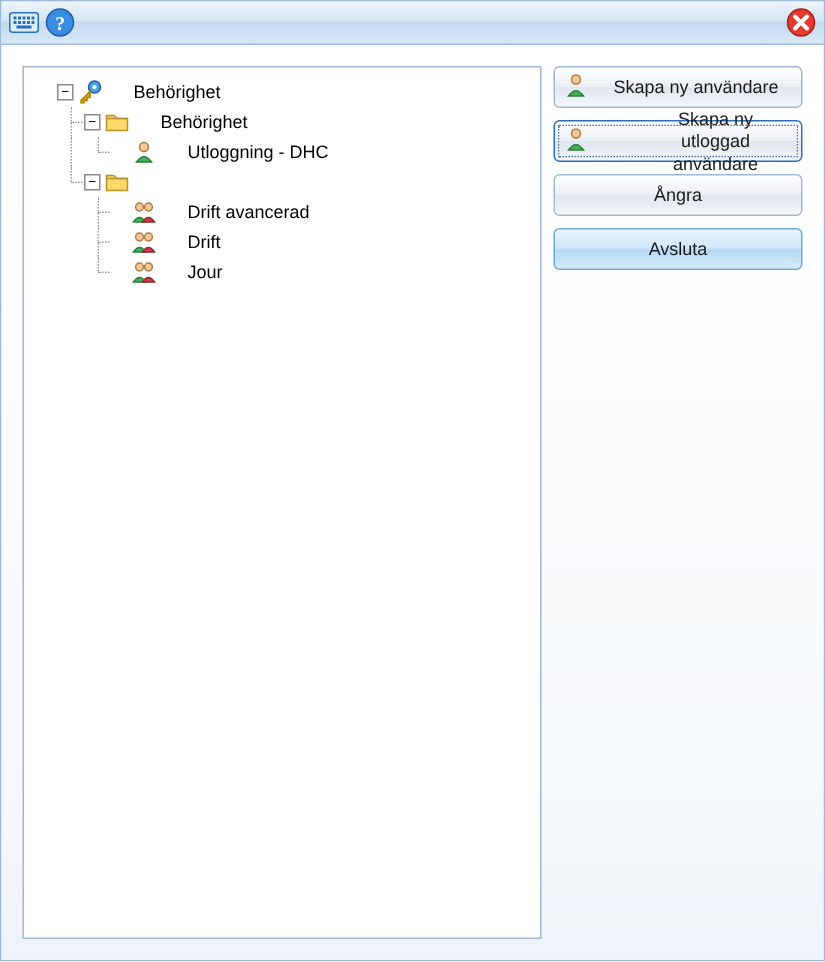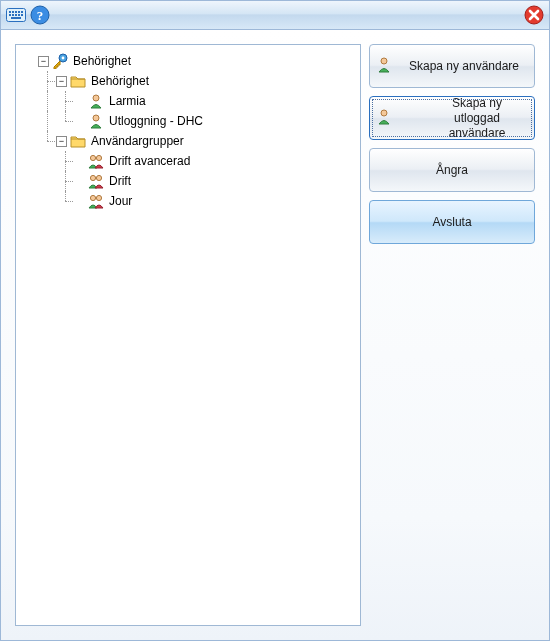--- a/index.html
+++ b/index.html
@@ -53,21 +53,21 @@
   }
 
   .side-panel {
     width: 166px;
     display: flex;
     flex-direction: column;
     gap: 8px;
   }
 
   .btn {
-    height: 44px;
+    height: 28px;
     border: 1px solid #9fb8d4;
     border-radius: 4px;
     background: linear-gradient(to bottom, #ffffff, #ebeff4 48%, #dfe6ee 52%, #f4f7fa);
     display: flex;
     align-items: center;
     justify-content: center;
     gap: 6px;
     font-size: 12px;
     color: #1a1a1a;
     cursor: pointer;
@@ -157,21 +157,21 @@
   }
   .expander-spacer {
     width: 11px; height: 11px; display: inline-block; margin-right: 2px;
   }
   .node-icon {
     width: 18px; height: 18px;
     display: inline-flex; align-items: center; justify-content: center;
     margin-right: 2px;
     flex: 0 0 18px;
   }
-  .node-label { padding: 1px 2px; }
+  .node-label { padding: 1px 2px; margin-left: 16px; }
 </style>
 </head>
 <body>
 
 <div class="window">
 
   <div class="titlebar">
     <div class="left-icons">
       <span class="icon-btn">
         <svg width="20" height="14" viewBox="0 0 20 14">
@@ -239,35 +239,20 @@
                     <path d="M1 6 h14" stroke="#b8912c"></path>
                   </svg>
                 </span>
                 <span class="node-label">Behörighet</span>
               </div>
               <ul>
                 <li class="node">
                   <div class="row">
                     <span class="indent"></span>
                     <span class="indent line"></span>
-                    <span class="indent tee"></span>
-                    <span class="expander-spacer"></span>
-                    <span class="node-icon">
-                      <svg width="16" height="16" viewBox="0 0 16 16">
-                        <circle cx="8" cy="5" r="3" fill="#f4c89a" stroke="#b07a3f"></circle>
-                        <path d="M3 15 q5 -7 10 0 z" fill="#46b05a" stroke="#2e7e3c"></path>
-                      </svg>
-                    </span>
-                    <span class="node-label">Larmia</span>
-                  </div>
-                </li>
-                <li class="node">
-                  <div class="row">
-                    <span class="indent"></span>
-                    <span class="indent line"></span>
                     <span class="indent elbow"></span>
                     <span class="expander-spacer"></span>
                     <span class="node-icon">
                       <svg width="16" height="16" viewBox="0 0 16 16">
                         <circle cx="8" cy="5" r="3" fill="#f4c89a" stroke="#b07a3f"></circle>
                         <path d="M3 15 q5 -7 10 0 z" fill="#46b05a" stroke="#2e7e3c"></path>
                       </svg>
                     </span>
                     <span class="node-label">Utloggning - DHC</span>
                   </div>
@@ -279,21 +264,20 @@
               <div class="row">
                 <span class="indent"></span>
                 <span class="indent elbow"></span>
                 <span class="expander">−</span>
                 <span class="node-icon">
                   <svg width="16" height="16" viewBox="0 0 16 16">
                     <path d="M1 4 h5 l2 2 h7 v8 h-14 z" fill="#ffd96b" stroke="#b8912c"></path>
                     <path d="M1 6 h14" stroke="#b8912c"></path>
                   </svg>
                 </span>
-                <span class="node-label">Användargrupper</span>
               </div>
               <ul>
                 <li class="node">
                   <div class="row">
                     <span class="indent"></span>
                     <span class="indent"></span>
                     <span class="indent tee"></span>
                     <span class="expander-spacer"></span>
                     <span class="node-icon">
                       <svg width="18" height="16" viewBox="0 0 18 16">

